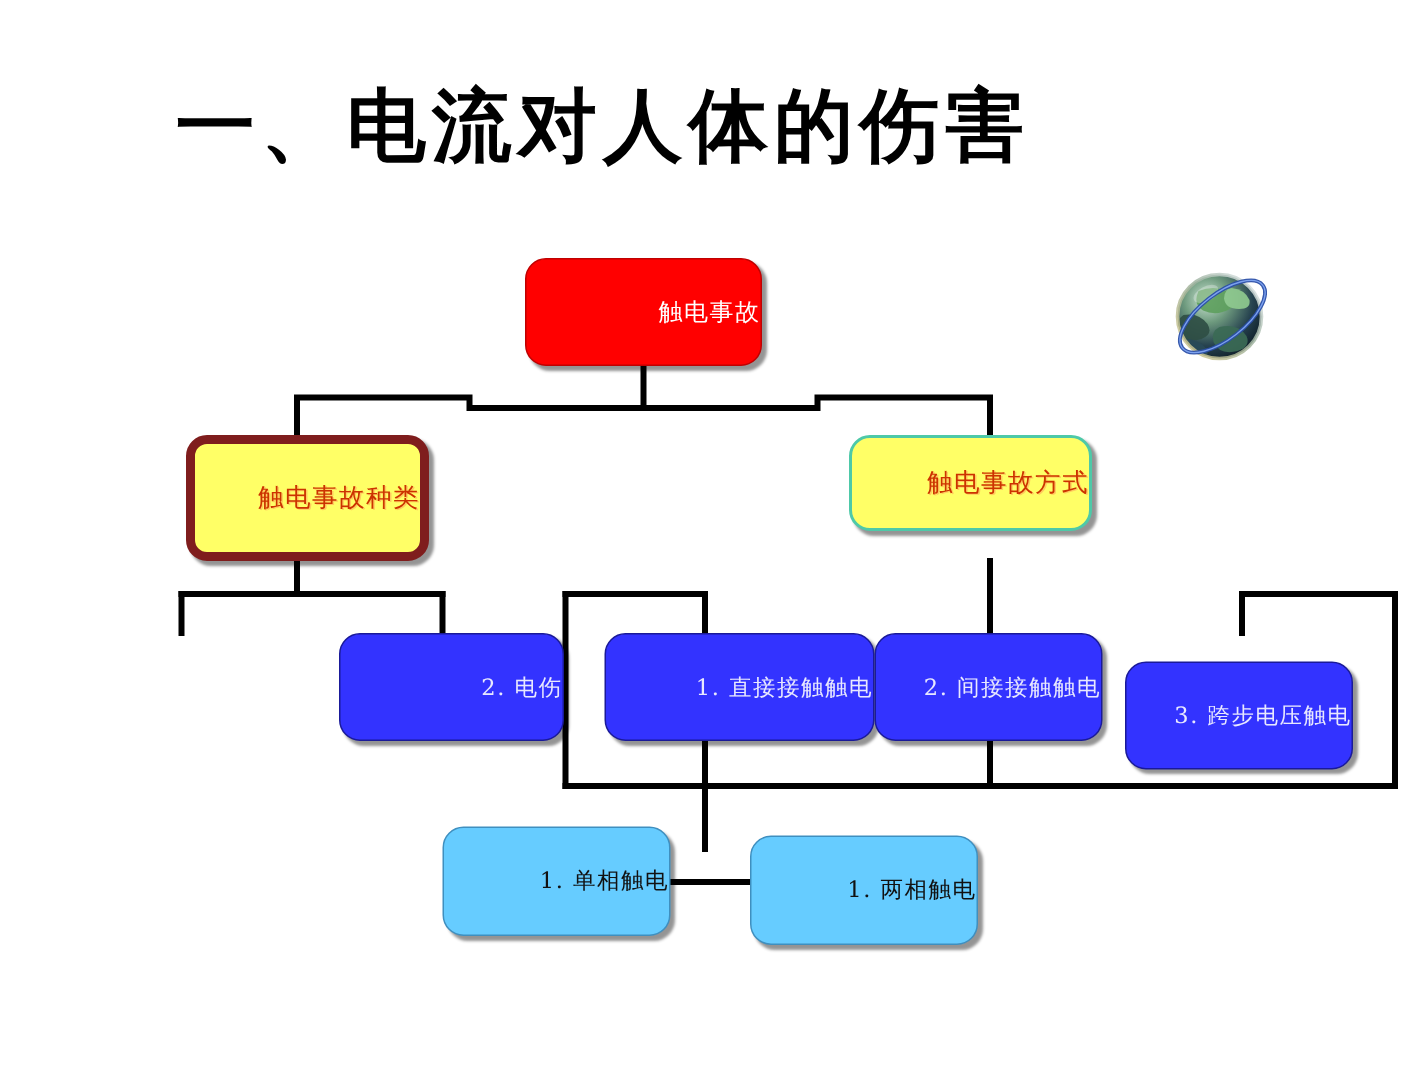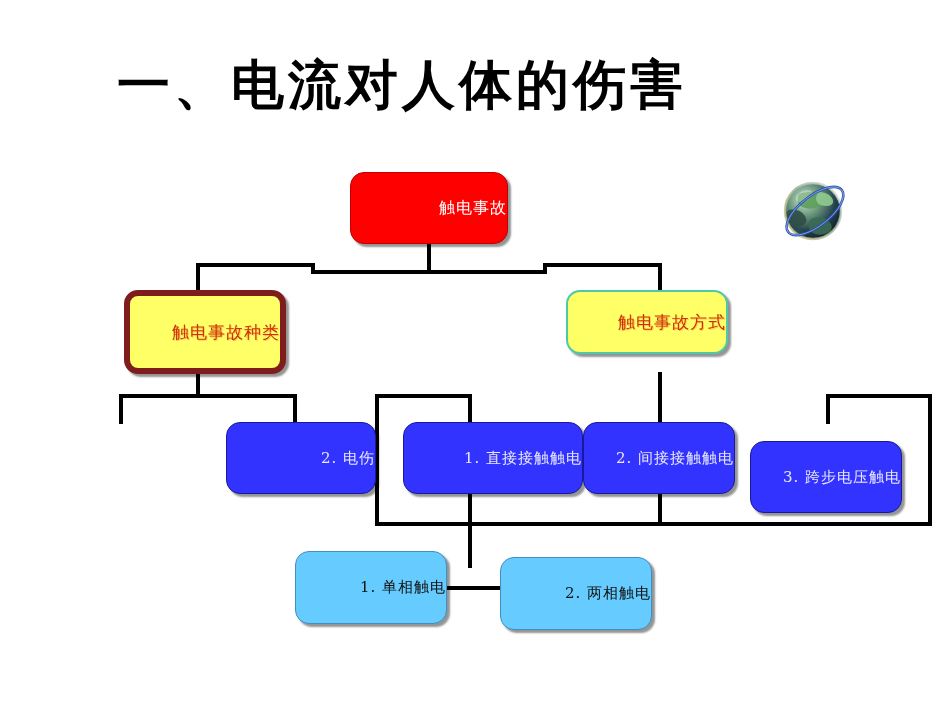--- a/index.html
+++ b/index.html
@@ -175,21 +175,21 @@
 
   <div class="node leaf" style="left:750px; top:441px; width:152px; height:72px;">
     <span>3. 跨步电压触电</span>
   </div>
 
   <div class="node sub" style="left:295px; top:551px; width:152px; height:73px;">
     <span>1. 单相触电</span>
   </div>
 
   <div class="node sub" style="left:500px; top:557px; width:152px; height:73px;">
-    <span>2. 两相触电</span>
+    <span>1. 两相触电</span>
   </div>
 
   <svg id="globe" viewBox="0 0 86 86" width="86" height="86" aria-hidden="true">
     <defs>
       <radialGradient id="gSphere" cx="35%" cy="30%" r="78%">
         <stop offset="0%" stop-color="#cfe8d6"></stop>
         <stop offset="35%" stop-color="#6e9a7e"></stop>
         <stop offset="70%" stop-color="#26424f"></stop>
         <stop offset="100%" stop-color="#0d1b24"></stop>
       </radialGradient>

